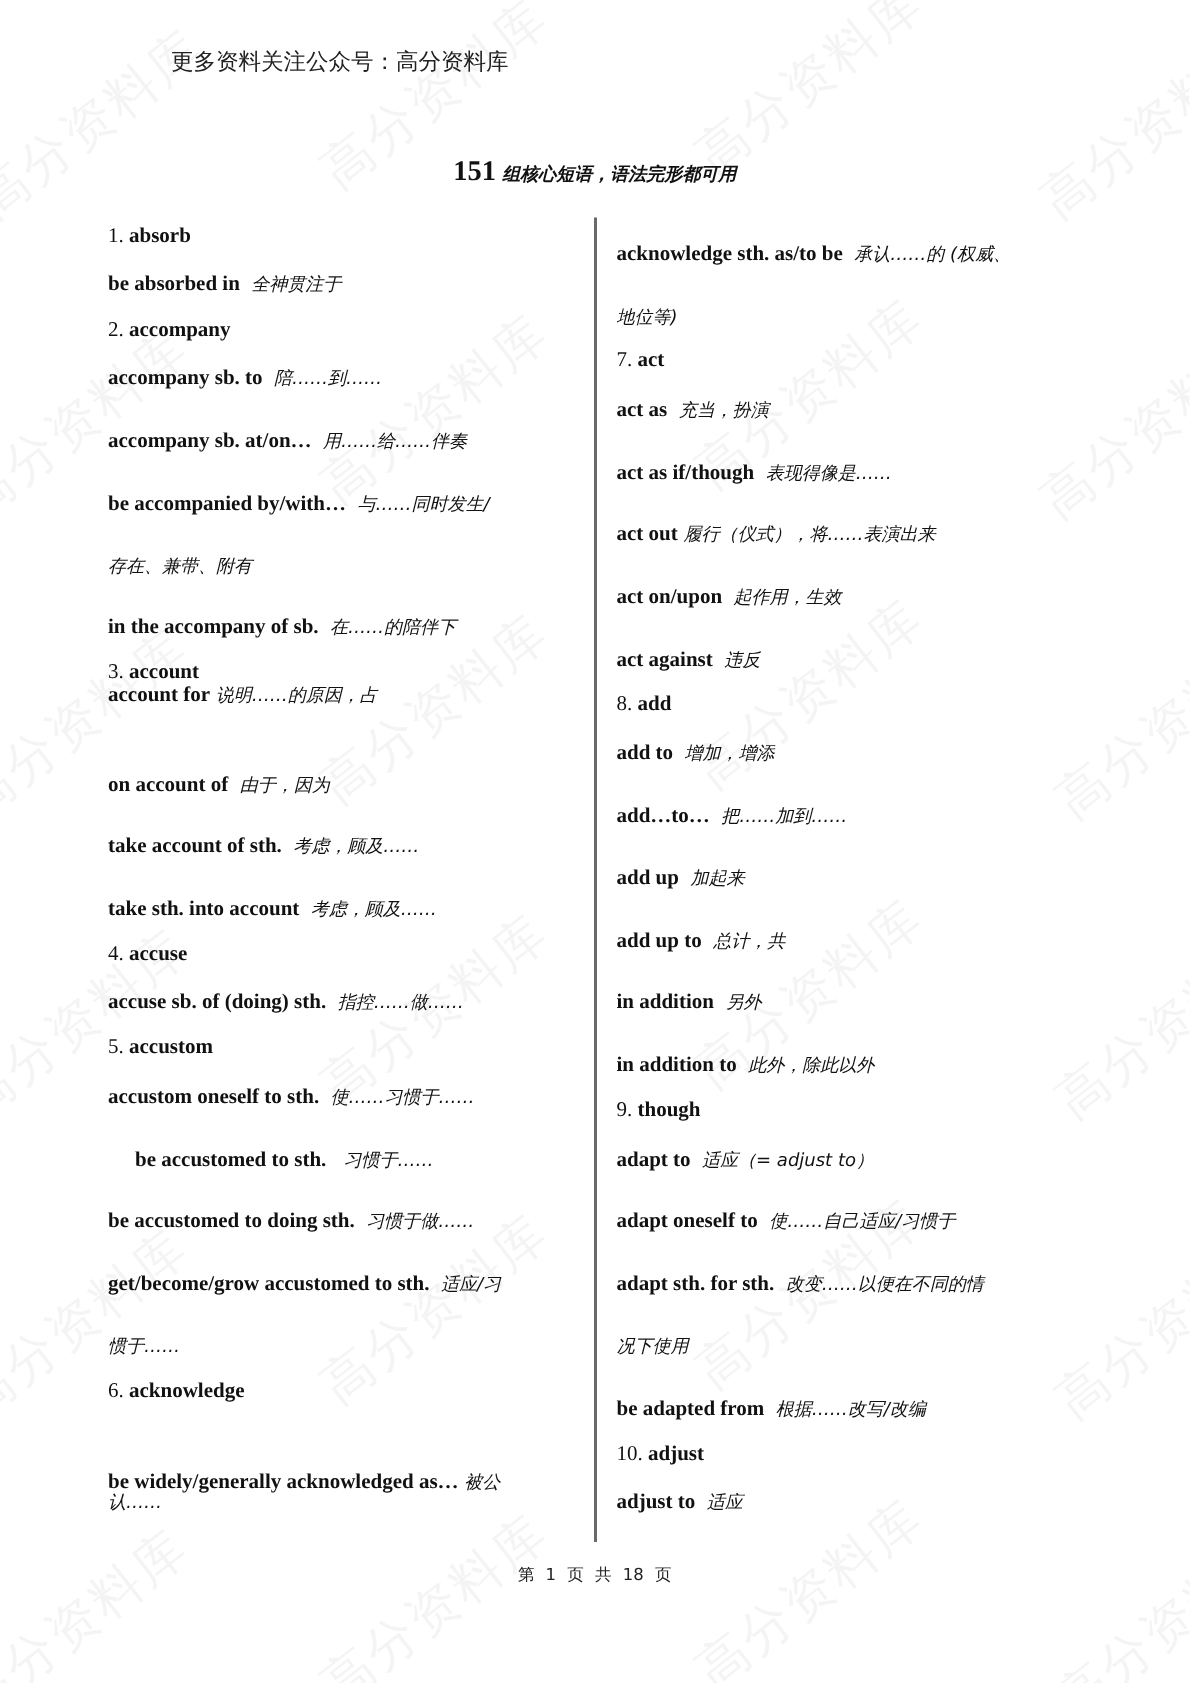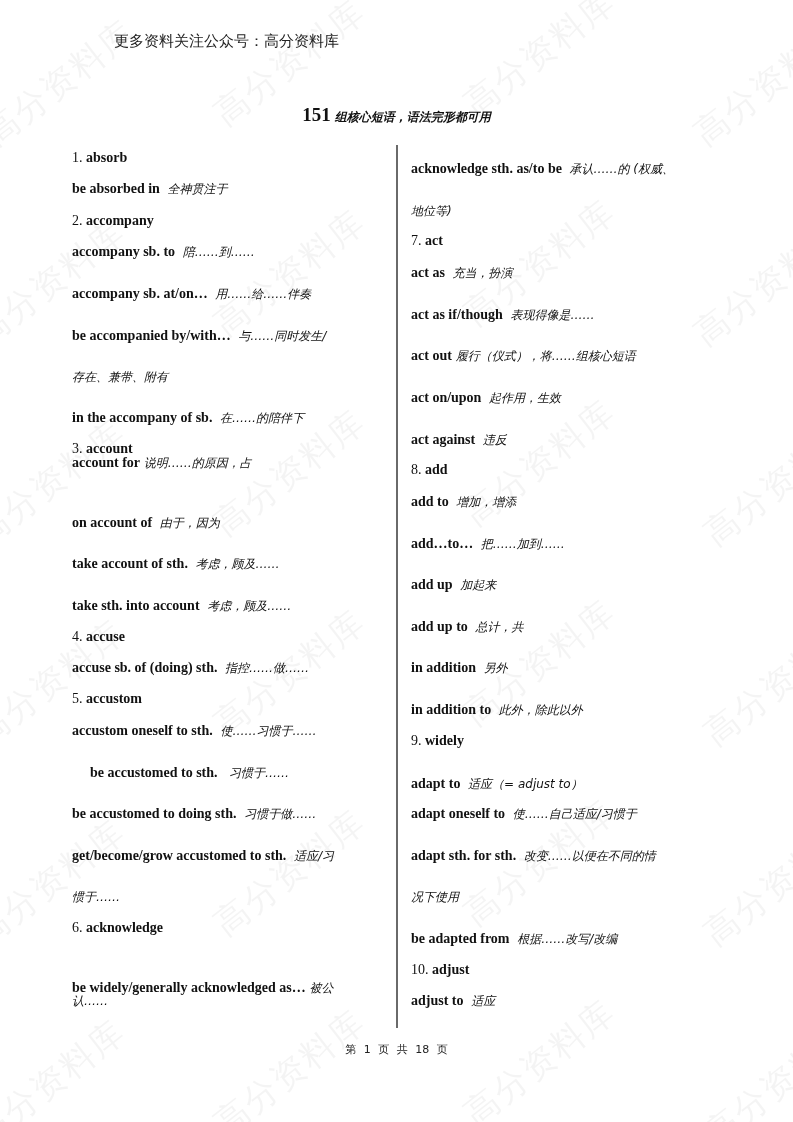--- a/index.html
+++ b/index.html
@@ -82,32 +82,32 @@
     <div class="line" style="top: 770px;"><span class="num">6. </span><span class="en">acknowledge</span></div>
     <div class="line" style="top: 830px;"><span class="en">be widely/generally acknowledged as…</span><span class="cn" style="white-space: pre;"> 被公</span></div>
     <div class="line" style="top: 843px;"><span class="en"></span><span class="cn" style="white-space: pre;">认……</span></div>
   </div>
 <div class="col col-right" id="col-right">
     <div class="line" style="top: 11px;"><span class="en">acknowledge sth. as/to be</span><span class="cn" style="white-space: pre;">  承认……的 (权威、</span></div>
     <div class="line" style="top: 53px;"><span class="en"></span><span class="cn" style="white-space: pre;">地位等)</span></div>
     <div class="line" style="top: 83px; text-align: right;"><span class="num">7. </span><span class="en">act</span></div>
     <div class="line" style="top: 115px;"><span class="en">act as</span><span class="cn" style="white-space: pre;">  充当，扮演</span></div>
     <div class="line" style="top: 157px;"><span class="en">act as if/though</span><span class="cn" style="white-space: pre;">  表现得像是……</span></div>
-    <div class="line" style="top: 198px;"><span class="en">act out</span><span class="cn" style="white-space: pre;"> 履行（仪式），将……组核心短语</span></div>
+    <div class="line" style="top: 198px;"><span class="en">act out</span><span class="cn" style="white-space: pre;"> 履行（仪式），将……表演出来</span></div>
     <div class="line" style="top: 240px;"><span class="en">act on/upon</span><span class="cn" style="white-space: pre;">  起作用，生效</span></div>
     <div class="line" style="top: 282px;"><span class="en">act against</span><span class="cn" style="white-space: pre;">  违反</span></div>
     <div class="line" style="top: 312px;"><span class="num">8. </span><span class="en">add</span></div>
     <div class="line" style="top: 344px;"><span class="en">add to</span><span class="cn" style="white-space: pre;">  增加，增添</span></div>
     <div class="line" style="top: 386px;"><span class="en">add…to…</span><span class="cn" style="white-space: pre; margin-top: 41px;">  把……加到……</span></div>
     <div class="line" style="top: 427px;"><span class="en">add up</span><span class="cn" style="white-space: pre;">  加起来</span></div>
     <div class="line" style="top: 469px;"><span class="en">add up to</span><span class="cn" style="white-space: pre;">  总计，共</span></div>
     <div class="line" style="top: 510px;"><span class="en">in addition</span><span class="cn" style="white-space: pre;">  另外</span></div>
     <div class="line" style="top: 552px;"><span class="en">in addition to</span><span class="cn" style="white-space: pre;">  此外，除此以外</span></div>
-    <div class="line" style="top: 583px;"><span class="num">9. </span><span class="en">widely</span></div>
-    <div class="line" style="top: 615px; margin-top: 11px;"><span class="en">adapt to</span><span class="cn" style="white-space: pre;">  适应（= adjust to）</span></div>
+    <div class="line" style="top: 583px;"><span class="num">9. </span><span class="en">though</span></div>
+    <div class="line" style="top: 615px;"><span class="en">adapt to</span><span class="cn" style="white-space: pre;">  适应（= adjust to）</span></div>
     <div class="line" style="top: 656px;"><span class="en">adapt oneself to</span><span class="cn" style="white-space: pre; text-align: right;">  使……自己适应/习惯于</span></div>
     <div class="line" style="top: 698px;"><span class="en">adapt sth. for sth.</span><span class="cn" style="white-space: pre;">  改变……以便在不同的情</span></div>
     <div class="line" style="top: 739px;"><span class="en"></span><span class="cn" style="white-space: pre;">况下使用</span></div>
     <div class="line" style="top: 781px;"><span class="en">be adapted from</span><span class="cn" style="white-space: pre;">  根据……改写/改编</span></div>
     <div class="line" style="top: 812px;"><span class="num">10. </span><span class="en">adjust</span></div>
     <div class="line" style="top: 843px;"><span class="en">adjust to</span><span class="cn" style="white-space: pre;">  适应</span></div>
   </div>
 
 <div class="footer">第 1 页 共 18 页</div>
 

